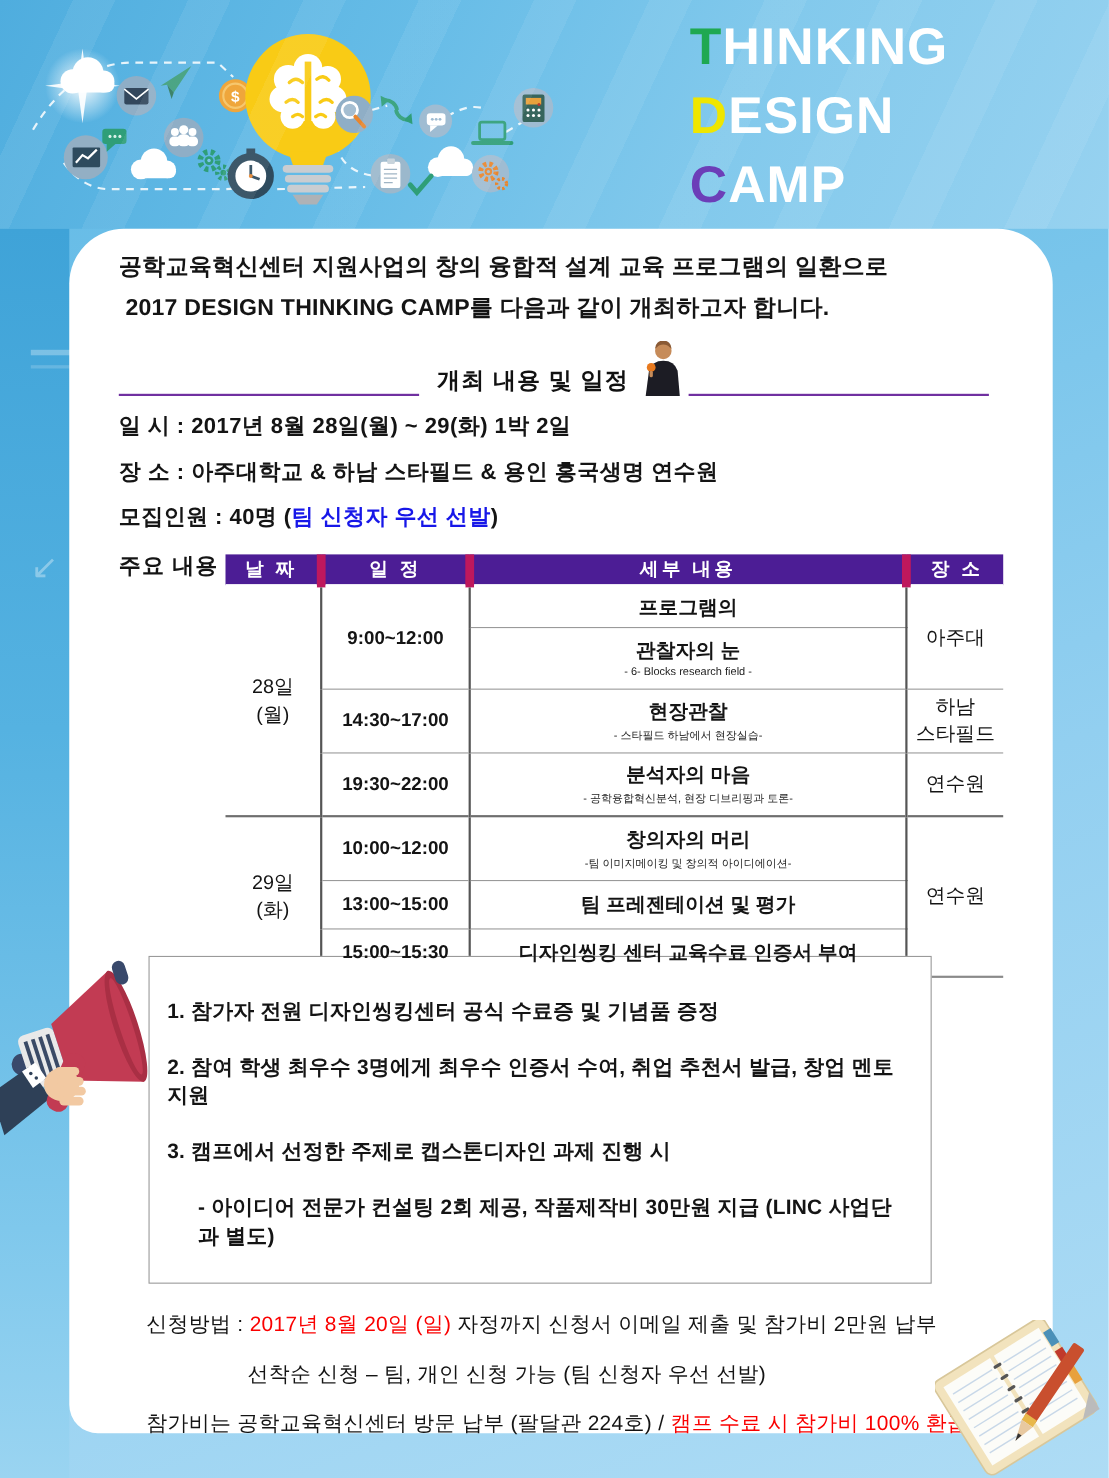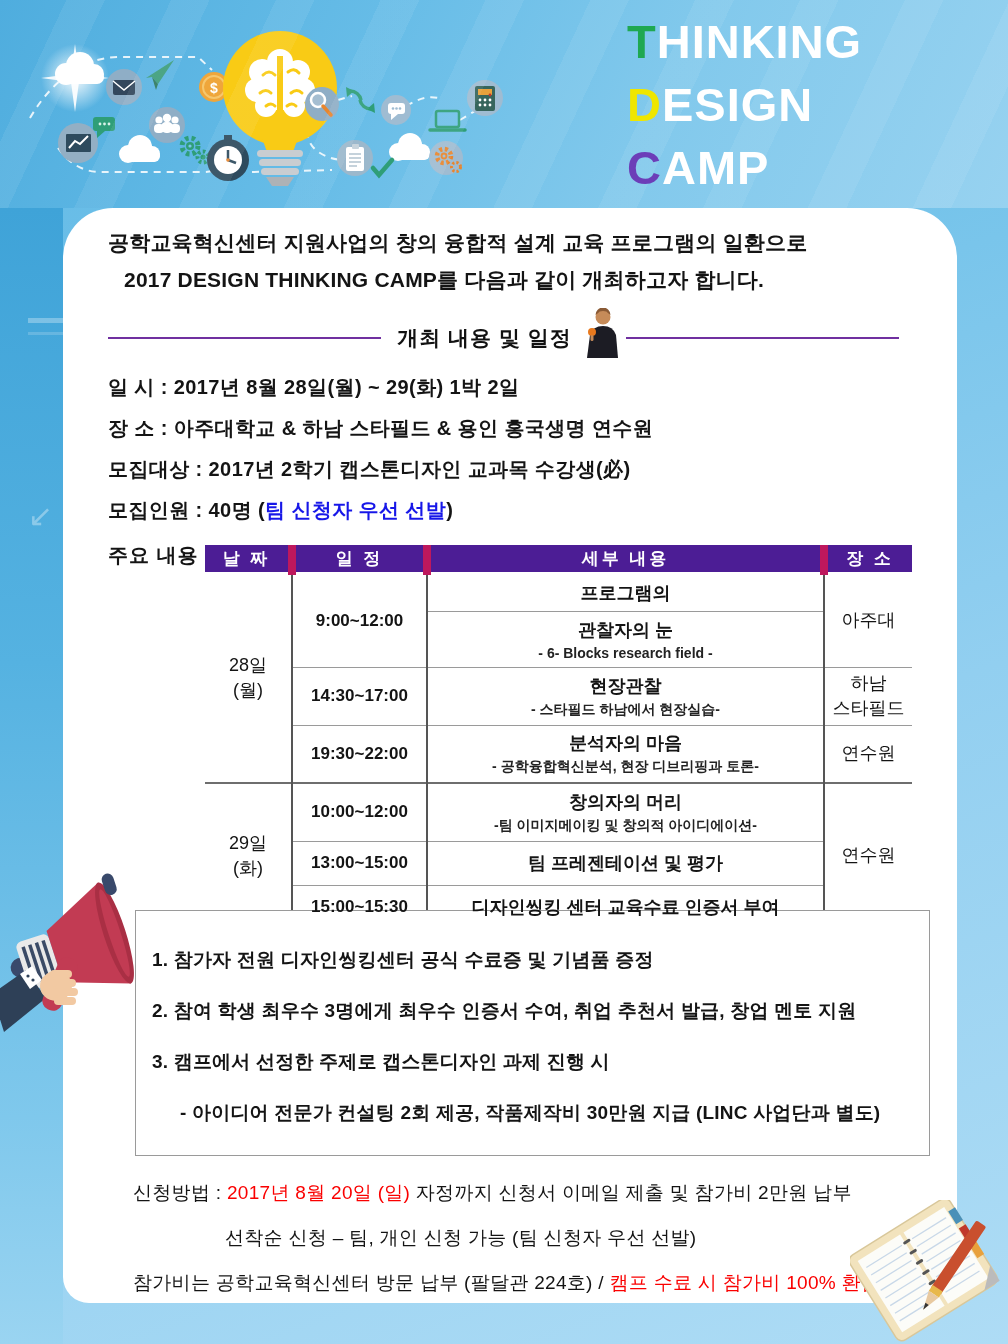--- a/index.html
+++ b/index.html
@@ -20,52 +20,52 @@
   .left-strip { position:absolute; left:0; top:208px; width:63px; height:1136px;
             background:linear-gradient(180deg,#3FA3D8 0%,#55B2E1 40%,#7FC8EC 80%,#9AD4F1 100%); }
   .strip-deco { position:absolute; left:28px; top:290px; color:rgba(255,255,255,.35); font-size:30px; }
   .strip-bar { position:absolute; left:28px; width:130px; height:5px; background:rgba(255,255,255,.30); }
 
   
   .card { position:absolute; left:63px; top:208px; width:894px; height:1095px; background:#fff;
           border-radius:50px 50px 26px 26px; padding:16px 58px 0 45px; z-index:2; }
 
   .intro-line { font-size:21px; font-weight:700; color:#141414; line-height:37px; letter-spacing:.2px; }
-  .intro-line.second { padding-left:6px;margin-left:10px; }
-
-  .divider-row { display:flex; align-items:center; margin-top:18px; height:44px; }
+  .intro-line.second { padding-left:6px; }
+
+  .divider-row { display:flex; align-items:flex-end; margin-top:18px; height:44px; }
   .divider-line { flex:1; height:2px; background:#7030A0; }
   .divider-title { font-size:21px; font-weight:700; margin:0 8px 0 16px; color:#111; letter-spacing:1px; white-space:nowrap; }
   .presenter { margin:-10px 6px 0 0; }
 
   .details { margin-top:10px; }
   .detail-row { font-size:20px; font-weight:700; color:#141414; margin:14px 0; letter-spacing:.4px; }
   .blue { color:#1717E8; }
 
   .schedule-label { font-size:20px; font-weight:700; margin-top:18px; color:#141414; letter-spacing:1px; }
 
   table.schedule { border-collapse:collapse; table-layout:fixed; width:707px; margin:-24px 0 0 97px;
                    border-bottom:2px solid #8a8a8a; }
   table.schedule th { background:#4c1d95; color:#fff; font-size:17px; font-weight:700; height:28px;
                    border-bottom:3px solid #fff; letter-spacing:3px; }
   table.schedule th + th { border-left:8px solid #be185d;margin-top:48px; }
   table.schedule td { text-align:center; vertical-align:middle; color:#141414; }
   .bl  { border-left:2px solid #555; }
   .bt  { border-top:1px solid #9a9a9a; }
   .btg { border-top:2px solid #6e6e6e; }
   .t-title { font-size:18px; font-weight:700; }
-  .t-sub   { font-size:14px; font-weight:700; color:#222; margin-top:3px; }
+  .t-sub   { font-size:10px; font-weight:400; color:#222; margin-top:3px; }
   .t-time  { font-size:17px; font-weight:700; }
   .t-date, .t-place { font-size:18px; font-weight:400; line-height:1.4; }
   tr.h38 { height:38px; } tr.h56 { height:56px; } tr.h58 { height:58px; } tr.h44 { height:44px; }
 
   .benefits-tag { display:inline-block; margin:12px 0 0 52px; padding:5px 14px 6px; background:#FFFF5C;
                   border:2px solid #55551a; font-size:19px; font-weight:700; color:#111;
                   position:relative; z-index:2; box-shadow:-4px 3px 0 #CBBE4B; }
-  .benefits-box { margin-left:27px; width:795px; border:1px solid #9a9a9a; margin-top:-20px;
+  .benefits-box { margin-left:27px; width:712px; border:1px solid #9a9a9a; margin-top:-20px;
                   padding:36px 20px 4px 16px; background:#fff; }
   .benefit-item { font-size:19px; font-weight:700; color:#141414; margin-bottom:25px; letter-spacing:.2px; }
   .benefit-item.subline { margin-left:28px; }
 
   .app { margin-top:24px; margin-left:25px; }
   .app-line { font-size:19px; font-weight:400; color:#141414; margin-bottom:19px; letter-spacing:.3px; }
   .app-line.indent { margin-left:92px; }
   .red { color:#FA0000; }
 
   .megaphone-wrap { position:absolute; left:-8px; top:866px; z-index:4; }
@@ -303,21 +303,20 @@
         <rect x="10" y="22" width="8" height="6" rx="3" fill="#1C1C24" transform="rotate(20 14 25)"></rect>
         <circle cx="12" cy="24" r="4" fill="#E8791E"></circle>
         <rect x="10.5" y="27" width="3" height="6" rx="1.5" fill="#C68B59"></rect>
       </svg>
       <div class="divider-line"></div>
     </div>
 
     <div class="details">
       <div class="detail-row"><span>일 시</span><span> : </span><span>2017년 8월 28일(월) ~ 29(화) 1박 2일</span></div>
       <div class="detail-row"><span>장 소</span><span> : </span><span>아주대학교 &amp; 하남 스타필드 &amp; 용인 홍국생명 연수원</span></div>
-      <div class="detail-row"><span>모집대상</span><span> : </span><span>2017년 2학기 캡스톤디자인 교과목 수강생(必)</span></div>
       <div class="detail-row"><span>모집인원</span><span> : </span><span>40명 (</span><span class="blue">팀 신청자 우선 선발</span><span>)</span></div>
     </div>
 
     <div class="schedule-label">주요 내용</div>
 
     <table class="schedule">
       <colgroup>
           <col style="width:87px">
           <col style="width:135px">
           <col style="width:397px">

